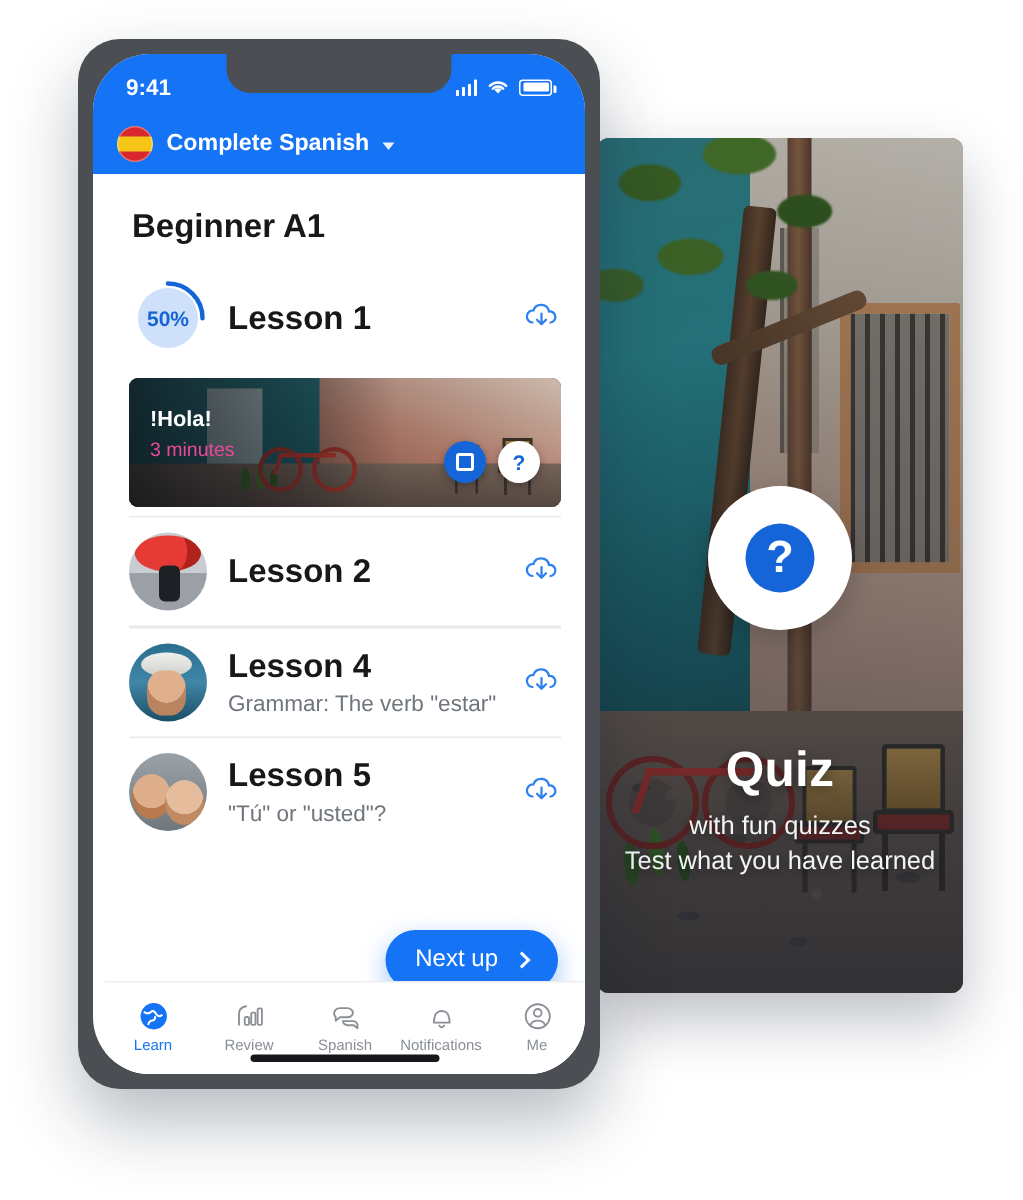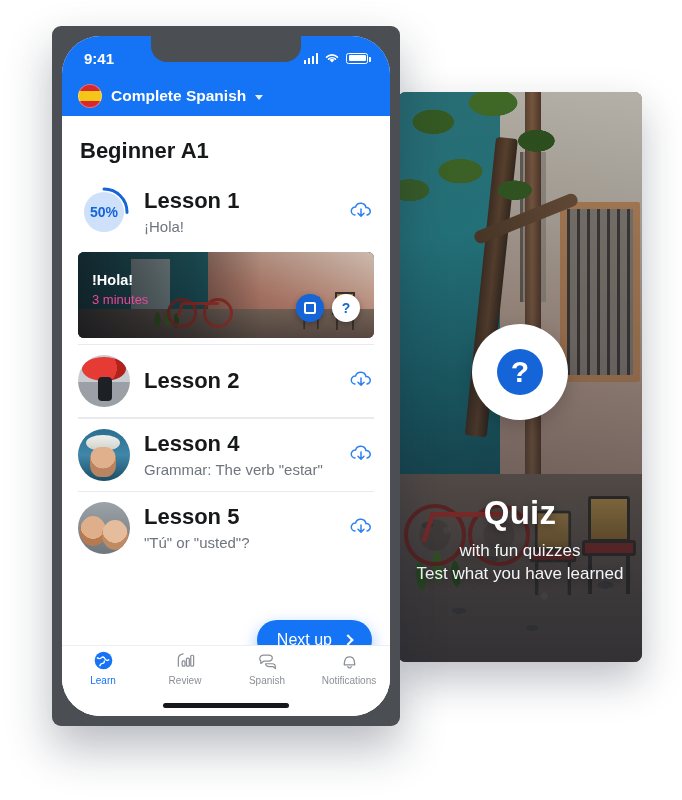--- a/index.html
+++ b/index.html
@@ -163,21 +163,21 @@
   .quiz-sub {
     margin-top: 8px; color: #f2f4f6; font-size: 17px; line-height: 1.35;
     text-shadow: 0 2px 8px rgba(0,0,0,.4);
   }
 
   
   .phone {
     position: absolute; left: 52px; top: 26px;
     width: 348px; height: 700px;
     background: #4b4e53;
-    border-radius: 9px;
+    border-radius: 28px;
     box-shadow: 0 22px 46px rgba(20,30,50,.30);
     padding: 10px;
   }
   .phone-screen {
     position: relative;
     width: 100%; height: 100%;
     background: #ffffff;
     border-radius: 38px;
     overflow: hidden;
   }
@@ -211,21 +211,21 @@
     width: 24px; height: 24px; border-radius: 50%; overflow: hidden;
     background: linear-gradient(180deg,#D7282F 0 28%, #F5C518 28% 72%, #D7282F 72% 100%);
     border: 1px solid rgba(255,255,255,.35); flex: none;
   }
   .app-title { color: #fff; font-size: 15.5px; font-weight: bold; }
   .chev-down {
     width: 0; height: 0; border-left: 4.5px solid transparent; border-right: 4.5px solid transparent;
     border-top: 5px solid rgba(255,255,255,.9); margin-top: 3px;
   }
 
-  .content { position: relative; height: calc(100% - 80px); background: #fff; overflow: hidden; }
+  .content { position: relative; height: calc(100% - 80px); background: #fff; overflow: hidden; margin-left: 8px; }
 
   .page-title { font-size: 22px; font-weight: bold; color: #17181a; padding: 22px 18px 12px; }
 
   .lesson-row {
     display: flex; align-items: center; gap: 14px;
     padding: 10px 16px 10px 16px;
     min-height: 62px;
   }
   .ring { position: relative; width: 52px; height: 52px; flex: none; }
   .ring svg { position: absolute; inset: 0; }
@@ -316,23 +316,23 @@
     box-shadow: 0 6px 16px rgba(21,115,245,.42);
     cursor: pointer;
   }
   .next-chev {
     width: 8px; height: 8px; border-top: 2px solid #fff; border-right: 2px solid #fff;
     transform: rotate(45deg);
   }
 
   .tab-bar {
     position: absolute; left: 0; right: 0; bottom: 0;
-    height: 71px; background: #fff;
+    height: 62px; background: #fff;
     border-top: 1px solid #eceef0;
-    display: flex; align-items: flex-start; padding-top: 3px;
+    display: flex; align-items: flex-start; padding-top: 11px;
   }
   .tab { flex: 1; display: flex; flex-direction: column; align-items: center; gap: 4px; cursor: pointer; }
   .tab-label { font-size: 10px; color: #8b9097; }
   .tab.active .tab-label { color: #1573F5; }
   .tab-ico { width: 22px; height: 22px; display: flex; align-items: center; justify-content: center; }
 
   .home-ind {
     position: absolute; left: 50%; bottom: 8px; transform: translateX(-50%);
     width: 126px; height: 5px; border-radius: 3px; background: #16181b;
   }
@@ -426,21 +426,20 @@
         <div class="lesson-row">
           <div class="ring">
             <svg viewBox="0 0 52 52">
               <circle cx="26" cy="26" r="20" fill="#cfe0fb"></circle>
               <circle cx="26" cy="26" r="23" fill="none" stroke="#1565D8" stroke-width="3" stroke-dasharray="72.3 144.5" stroke-dashoffset="36" stroke-linecap="round" transform="rotate(-90 26 26)"></circle>
             </svg>
             <div class="ring-label">50%</div>
           </div>
           <div class="lesson-texts">
             <div class="lesson-name">Lesson 1</div>
-            <div class="lesson-sub">¡Hola!</div>
           </div>
           <svg class="dl-icon" viewBox="0 0 26 26">
             <path d="M7 16 a4 4 0 0 1 .6-8 A5.4 5.4 0 0 1 18 8.6 a3.7 3.7 0 0 1 1 7.4" fill="none" stroke="#2D80F2" stroke-width="1.5" stroke-linecap="round"></path>
             <path d="M13 10 v7 M10 14.2 l3 3 3-3" fill="none" stroke="#2D80F2" stroke-width="1.5" stroke-linecap="round" stroke-linejoin="round"></path>
           </svg>
         </div>
 
         <div class="media-card">
           <div class="mc-photo">
             <div class="mc-left"></div>
@@ -568,20 +567,30 @@
           <div class="tab">
             <div class="tab-ico">
               <svg width="21" height="21" viewBox="0 0 22 22">
                 <path d="M5.5 15.5 q0-2 .6-4.2 a5 5 0 0 1 9.8 0 q.6 2.2 .6 4.2 z" fill="none" stroke="#8b9097" stroke-width="1.3" stroke-linejoin="round"></path>
                 <path d="M9.3 17.5 a1.8 1.8 0 0 0 3.4 0" fill="none" stroke="#8b9097" stroke-width="1.3" stroke-linecap="round"></path>
               </svg>
             </div>
             <div class="tab-label">Notifications</div>
           </div>
 
+          <div class="tab">
+            <div class="tab-ico">
+              <svg width="21" height="21" viewBox="0 0 22 22">
+                <circle cx="11" cy="11" r="8.4" fill="none" stroke="#8b9097" stroke-width="1.3"></circle>
+                <circle cx="11" cy="8.6" r="2.7" fill="none" stroke="#8b9097" stroke-width="1.3"></circle>
+                <path d="M6 17 a5.2 4 0 0 1 10 0" fill="none" stroke="#8b9097" stroke-width="1.3"></path>
+              </svg>
+            </div>
+            <div class="tab-label">Me</div>
+          </div>
 
         </div>
 
         <div class="home-ind"></div>
       </div>
     </div>
   </div>
 </div>
 
 </body></html>

